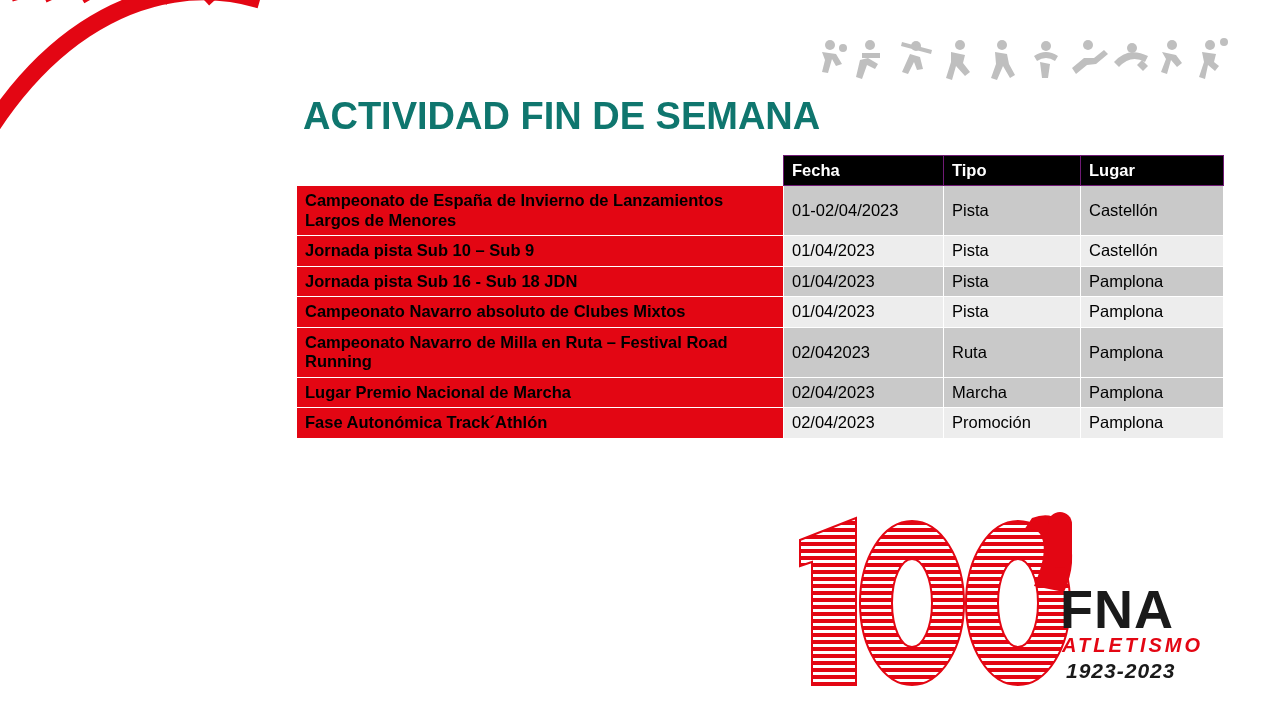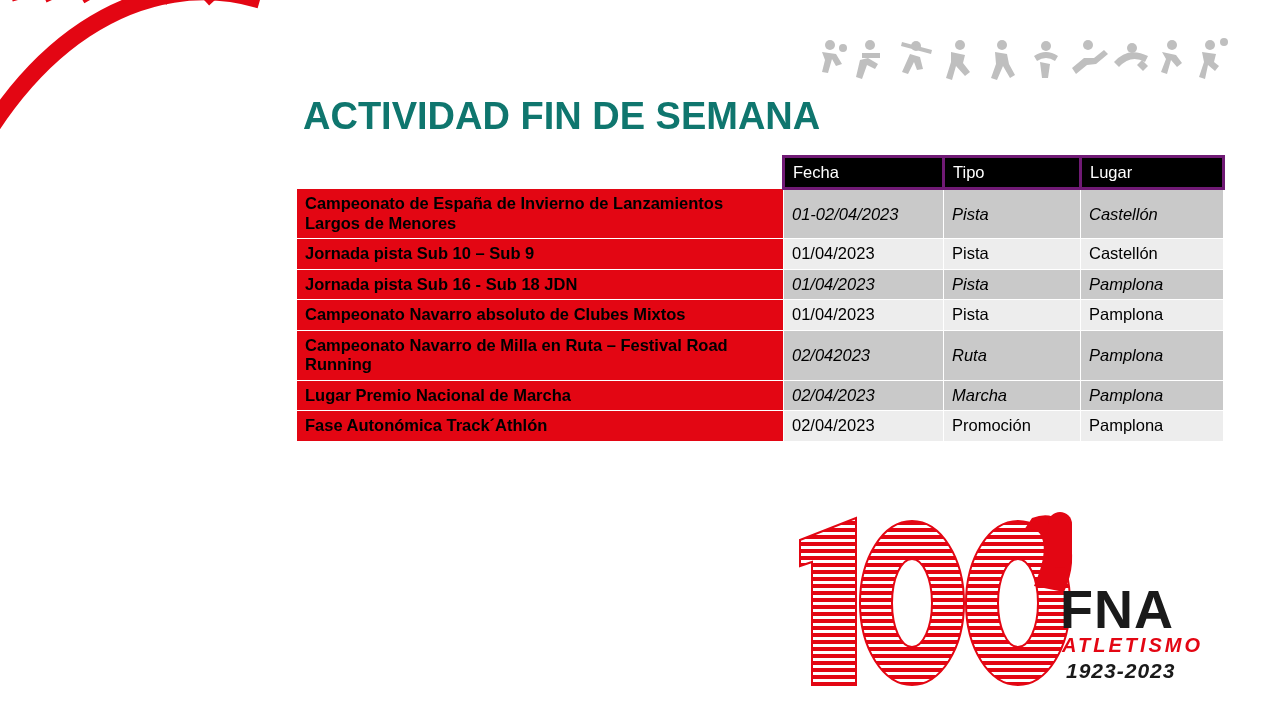--- a/index.html
+++ b/index.html
@@ -76,23 +76,23 @@
   }
   
   .hdr-blank {
     background: transparent;
     border: none;
   }
   .hdr {
     background: #000000;
     color: #ffffff;
     text-align: left;
-    font-weight: normal;
+    font-weight: bold;
     font-size: 17px;
-    border: 3px solid #701a75;
+    border: 1px solid #701a75;
     padding-top: 3px;
     padding-bottom: 3px;
   }
 
   
   td.name {
     background: #E30613;
     color: #000000;
     font-weight: bold;
     border-top: 1px solid #ffffff;
@@ -100,21 +100,21 @@
     border-left: 1px solid #ffffff;
     border-right: 1px solid #ffffff;
     font-size: 16.5px;
   }
   
   td.val {
     color: #000000;
     border: 1px solid #ffffff;
     font-size: 16.5px;
   }
-  tr.band-a td.val { background: #C9C9C9; font-style: italic; }
+  tr.band-a td.val { background: #C9C9C9; }
   tr.band-b td.val { background: #EDEDED; }
 
   
   .logo {
     position: absolute;
     left: 760px;
     top: 500px;
     width: 460px;
     height: 210px;
   }

